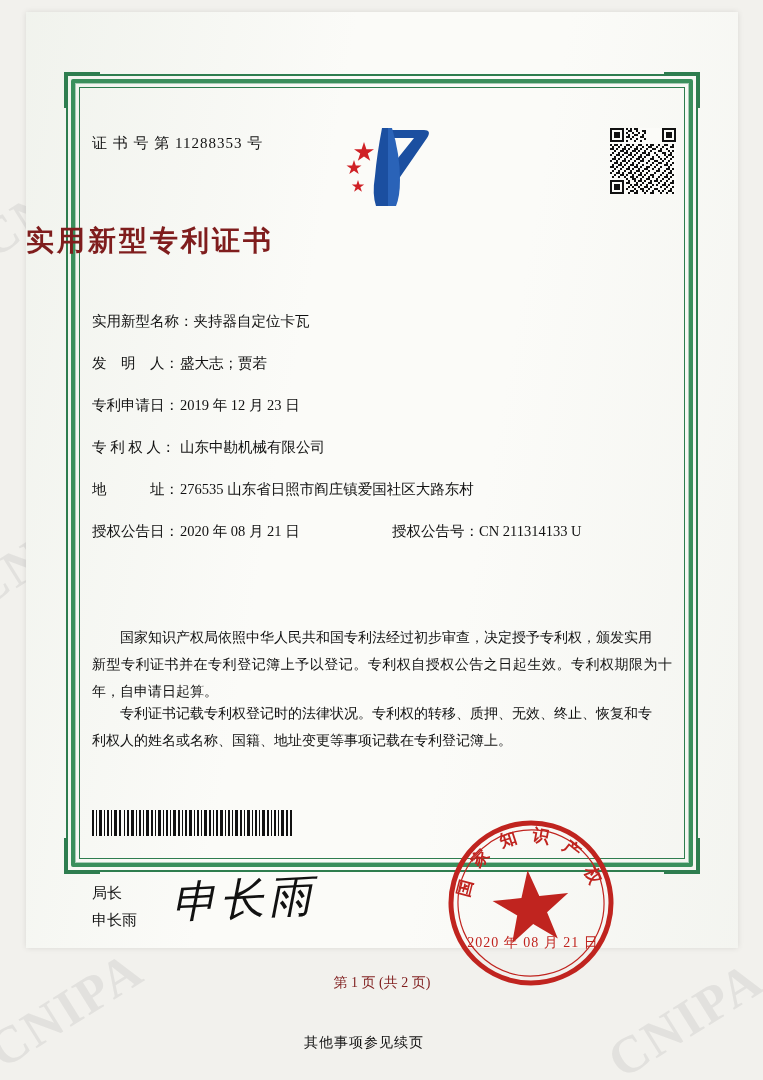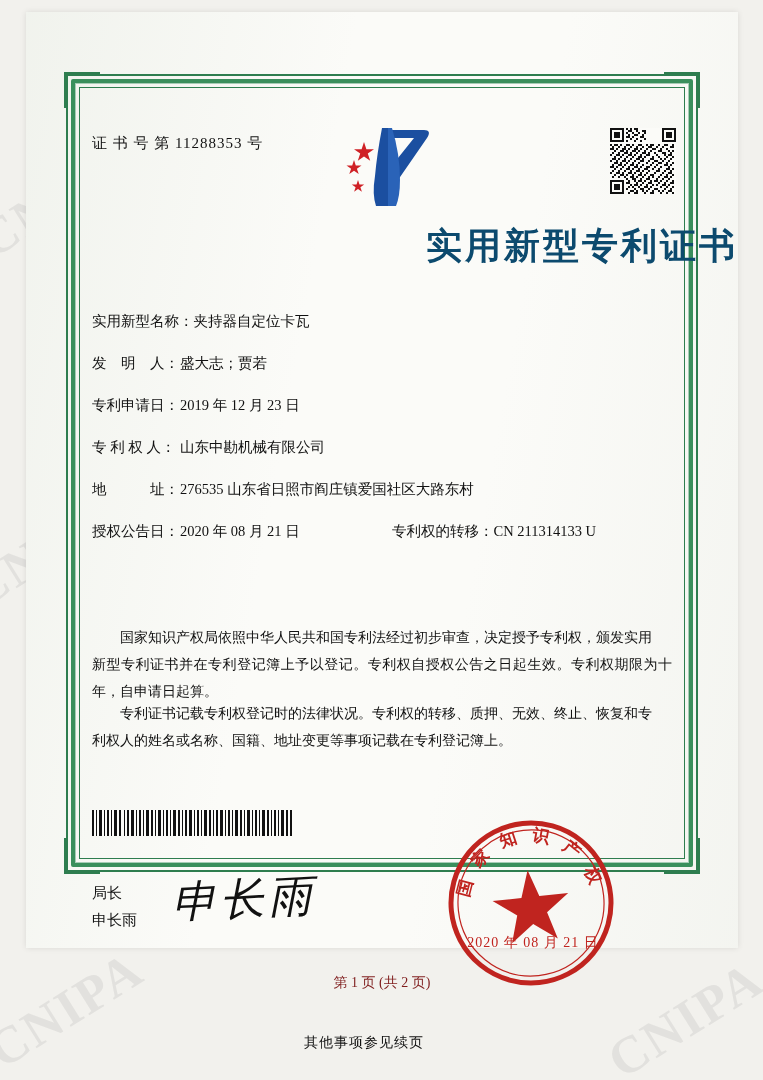--- a/index.html
+++ b/index.html
@@ -61,23 +61,23 @@
   .cert-no{
     position:absolute;left:66px;top:122px;
     font-family:"Liberation Serif",serif;
     font-size:15px;color:#111;letter-spacing:1px;
   }
   .qr{
     position:absolute;right:62px;top:116px;width:66px;height:66px;
   }
   .logo{position:absolute;left:302px;top:112px;width:110px;height:90px;}
   .main-title{
-    position:absolute;left:0;right:0;top:210px;text-align:right;
+    position:absolute;left:0;right:0;top:210px;text-align:left;
     font-family:"DejaVu Sans","Liberation Sans",sans-serif;
-    font-weight:bold;font-size:36px;color:#0c4a6e;letter-spacing:3px;
+    font-weight:bold;font-size:28px;color:#7f1d1d;letter-spacing:3px;
   }
   .fields{position:absolute;left:66px;top:300px;width:580px;}
   .field{
     font-family:"Liberation Serif",serif;
     font-size:14.5px;color:#111;margin-bottom:23px;white-space:nowrap;
   }
   .field .lab{display:inline-block;min-width:88px;}
   .row2{position:relative;}
   .row2 .right{position:absolute;left:300px;top:0;}
   .para{
@@ -450,21 +450,21 @@
       </div>
       <div class="field">
         <span class="lab">专 利 权 人：</span><span>山东中勘机械有限公司</span>
       </div>
       <div class="field">
         <span class="lab">地　　　址：</span><span>276535  山东省日照市阎庄镇爱国社区大路东村</span>
       </div>
       <div class="field row2">
         <span class="lab">授权公告日：</span><span>2020 年 08 月 21 日</span>
         <span class="right">
-          <span>专利权的转移：</span><span>CN 211314133 U</span>
+          <span>授权公告号：</span><span>CN 211314133 U</span>
         </span>
       </div>
     </div>
 
     <div class="para p2">
       <span class="ind">专利证书记载专利权登记时的法律状况。专利权的转移、质押、无效、终止、恢复和专</span>
       <span>利权人的姓名或名称、国籍、地址变更等事项记载在专利登记簿上。</span>
     </div>
 
     <div class="para p1">

